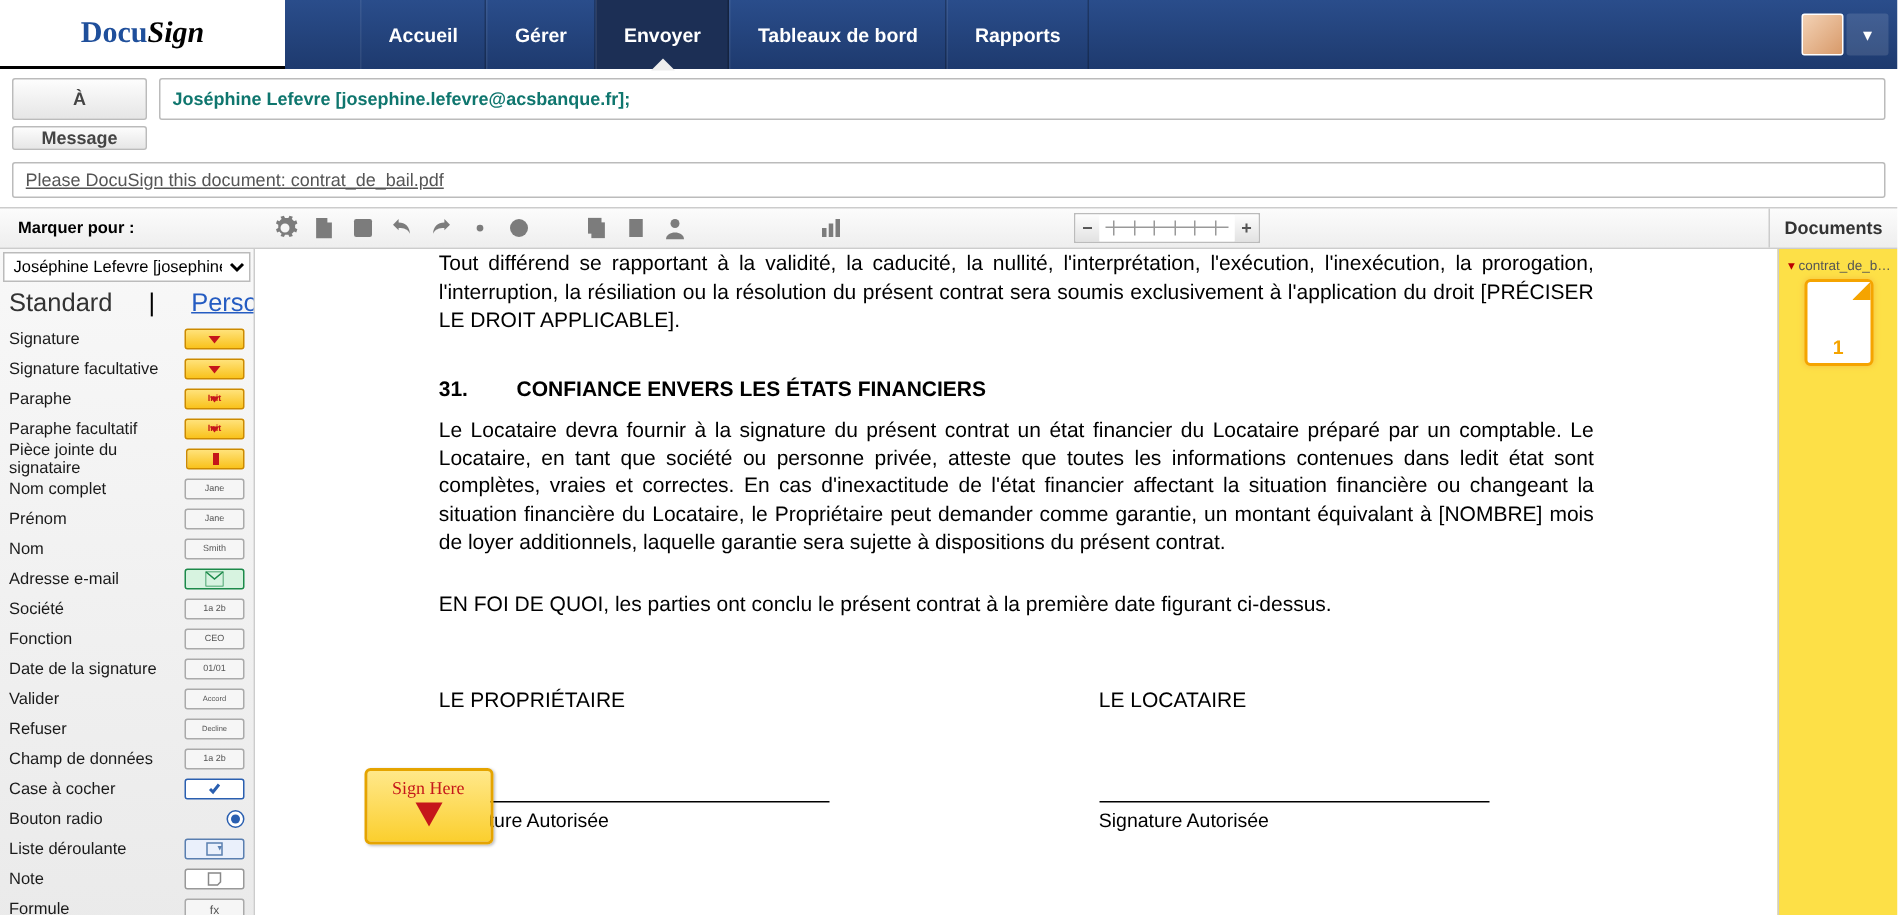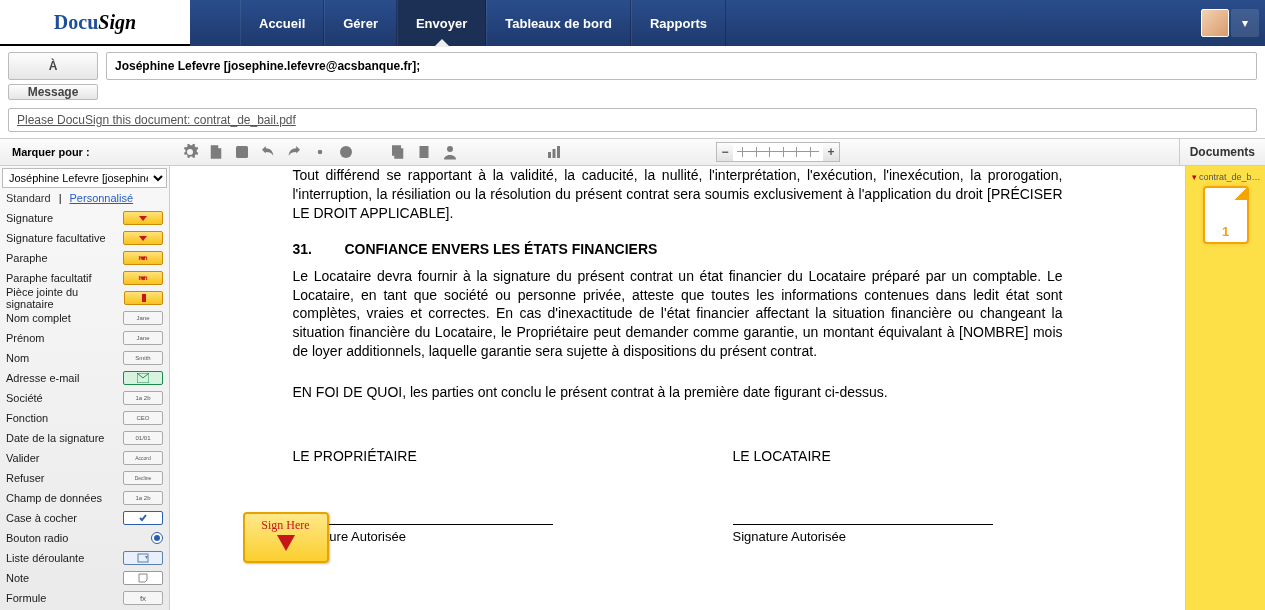--- a/index.html
+++ b/index.html
@@ -11,52 +11,52 @@
   .spacer1 { width:50px; }
   .nav-item { padding:0 18px; display:flex; align-items:center; justify-content:center; font-size:13px; font-weight:bold; color:#fff; cursor:pointer; border-left:1px solid rgba(255,255,255,0.08); border-right:1px solid rgba(0,0,0,0.25); position:relative;}
   .nav-item.active { background:#1c2f55; }
   .nav-item.active::after { content:""; position:absolute; bottom:-1px; left:50%; margin-left:-8px; width:0;height:0;border-left:8px solid transparent;border-right:8px solid transparent;border-bottom:8px solid #eee; z-index:5;}
   .nav-spacer { flex:1; }
   .user-area { display:flex; align-items:center; padding:0 6px; gap:2px;}
   .avatar { width:28px; height:28px; background:linear-gradient(135deg,#f3d2b5,#d89a6a); border:1px solid #fff; border-radius:2px;}
   .user-drop { width:28px;height:28px;background:rgba(255,255,255,0.12);display:flex;align-items:center;justify-content:center;border-radius:2px;cursor:pointer;}
   .compose-row { display:flex; gap:8px; padding:6px 8px 0 8px; align-items:stretch;}
   .side-btn { width:90px; background:linear-gradient(#fdfdfd,#e6e6e6); border:1px solid #bbb; display:flex;align-items:center;justify-content:center; font-weight:bold; color:#444; border-radius:2px; cursor:pointer;}
-  .to-input, .subj-input { flex:1; border:1px solid #bbb; border-radius:2px; padding:4px 8px; font-size:12px; font-weight:bold; color:#000000; height:28px;}
+  .to-input, .subj-input { flex:1; border:1px solid #bbb; border-radius:2px; padding:4px 8px; font-size:12px; font-weight:bold; color:#0f766e; height:28px;}
   .subj-input { font-weight:normal; color:#555;text-decoration:underline;}
   .toolbar-row { border-top:1px solid #ccc; border-bottom:1px solid #ccc; margin-top:6px; height:28px; display:flex; align-items:center; background:linear-gradient(#fcfcfc,#eee);}
   .marquer-lbl { width:168px; padding-left:12px; font-weight:bold; font-size:11px;}
   .tool-icons { display:flex; gap:2px; padding-left:10px; }
   .tool-icon { width:24px; height:22px; display:flex;align-items:center;justify-content:center; color:#888; cursor:pointer; border-radius:2px;}
   .tool-icon svg { width:18px;height:18px; fill:#7c7c7c;}
   .zoom-box { margin-left:150px; display:flex; align-items:center; border:1px solid #bbb; height:20px; background:#fff;}
   .zoom-btn { width:16px;height:18px;display:flex;align-items:center;justify-content:center;background:linear-gradient(#fdfdfd,#e2e2e2);border:0;cursor:pointer;font-size:12px;font-weight:bold;color:#555;}
   .zoom-track { width:90px; height:18px; position:relative; background:#fff;}
   .zoom-track::before{content:"";position:absolute;left:4px;right:4px;top:8px;height:1px;background:#999;}
   .zoom-tick{position:absolute;top:4px;width:1px;height:10px;background:#999;}
   .docs-lbl { margin-left:auto; padding:0 10px; font-weight:bold; font-size:12px; color:#333; border-left:1px solid #ccc; height:100%; display:flex;align-items:center;}
   .workspace { display:flex; height:calc(610px - 46px - 34px - 34px - 28px + 0px); position:relative; }
   body > .workspace { height: calc(610px - 46px - 40px - 36px - 28px);} 
   .left-panel { width:170px; background:linear-gradient(#f8f8f8,#eaeaea); border-right:1px solid #ccc; display:flex; flex-direction:column; overflow:hidden;}
   .recipient-select { margin:2px; border:1px solid #bbb; background:#fff; font-size:11px; height:20px; padding:1px 2px;}
-  .tab-row { display:flex; font-size:11px; padding:2px 6px 4px 6px; gap:8px;}
+  .tab-row { display:flex; font-size:17px; padding:2px 6px 4px 6px; gap:24px;}
   .tab-row .std { color:#333; cursor:pointer;}
   .tab-row .pers { color:#255cc2; text-decoration:underline; cursor:pointer;}
   .field-list { flex:1; overflow:hidden; }
   .field-item { display:flex; align-items:center; justify-content:space-between; padding:2px 6px; font-size:11px; color:#1a3e82; cursor:grab; height:20px;}
   .field-item .fname { color:#1a1a1a;}
   .badge { width:40px;height:14px; display:flex;align-items:center;justify-content:center; border-radius:2px; font-size:8px;}
   .b-yellow{background:linear-gradient(#ffe27a,#f9c21c);border:1px solid #cc8a00;position:relative;}
   .b-gray{border:1px solid #aaa;background:#f6f6f6;color:#555;}
   .badge svg{width:12px;height:10px;}
   .doc-area { flex:1; background:#fff; overflow:auto; position:relative; }
   .doc-page { margin:0 auto; width:870px; padding:0 50px; font-family:Arial,sans-serif; color:#000;}
   .doc-page p { font-size:14px; line-height:1.35; text-align:justify; margin-bottom:14px;}
   .doc-page h3 { font-size:14px; font-weight:bold; margin:18px 0 10px 0;}
-  .doc-page h3 .num { display:inline-block; width:48px;}
+  .doc-page h3 .num { display:inline-block; width:48px;margin-top:10px;}
   .sig-row { display:flex; gap:110px; margin-top:46px;}
   .sig-col { flex:1;}
   .sig-title { font-size:14px; margin-bottom:60px;}
   .sig-line { border-top:1px solid #000; width:260px; padding-top:4px; font-size:13px;}
   .sign-here-tag { position:absolute; background:linear-gradient(#ffe88a,#fbcf2e); border:2px solid #e5a400; border-radius:4px; padding:4px 10px 10px 10px; box-shadow:1px 1px 2px rgba(0,0,0,0.25); width:86px;}
   .sign-here-tag .lbl{color:#c5161a;font-size:12px;font-family:"Comic Sans MS","Brush Script MT",cursive;text-align:center;}
   .sign-here-tag .arrow{width:0;height:0;border-left:9px solid transparent;border-right:9px solid transparent;border-top:16px solid #c5161a;margin:2px auto 0 auto;}
   .right-panel { width:80px; border-left:1px solid #ccc; background:#fde047; padding:4px; position:relative;}
   .right-panel .docname{font-size:9px;color:#555;white-space:nowrap;overflow:hidden;text-overflow:ellipsis; padding:2px 0 4px 2px;}
   .right-panel .docname::before{content:"▾ ";color:#b00;}

